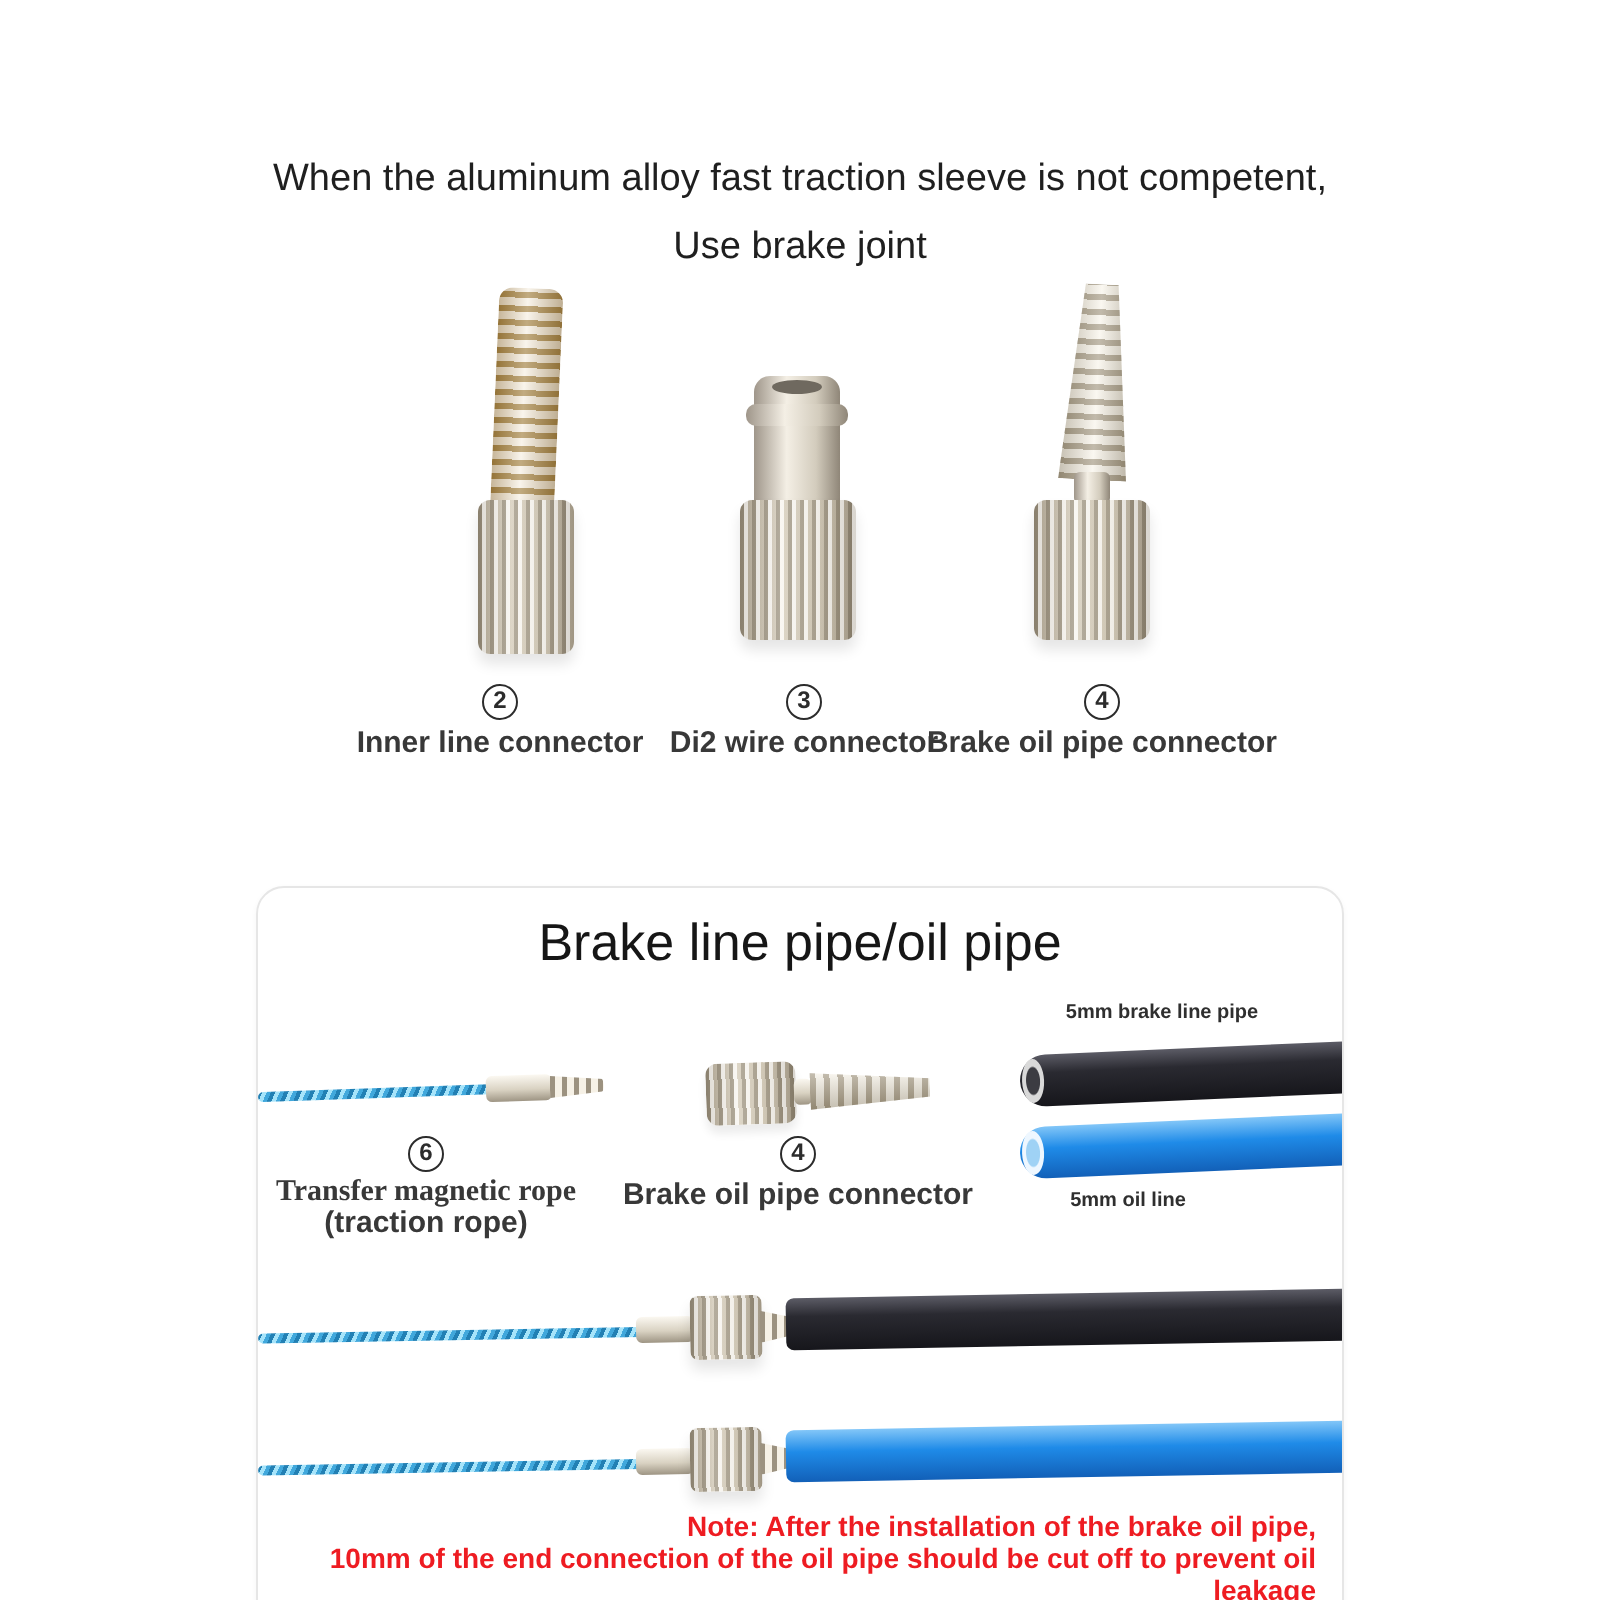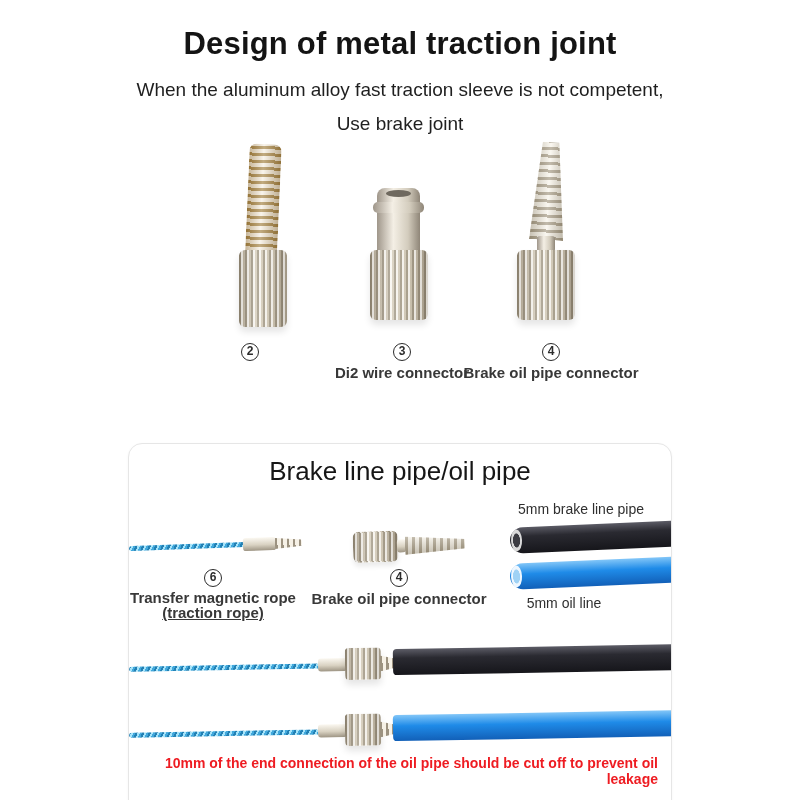--- a/index.html
+++ b/index.html
@@ -72,30 +72,29 @@
   .num-circle { display:inline-block; width:18px; height:18px; border:1.4px solid #2c2c2c; border-radius:50%;
                 font-size:12px; line-height:15px; color:#2c2c2c; text-align:center; font-weight:600; background:#fff; }
   .cap-label { font-size:15px; font-weight:600; color:#383838; margin-top:3px; }
 
   
   .card { position:absolute; left:128px; top:443px; width:544px; height:444px;
           background:#fff; border:1px solid #e6e6e6; border-radius:14px; overflow:hidden;
           box-shadow:0 1px 3px rgba(0,0,0,.04); }
   .card-title { position:absolute; top:12px; left:0; width:100%; text-align:center;
                 font-size:26px; font-weight:400; color:#161616; }
-  .small-label { position:absolute; font-size:14px; font-weight:400; color:#2f2f2f; }
+  .small-label { position:absolute; font-size:10px; font-weight:700; color:#2f2f2f; }
   .note { position:absolute; right:13px; top:311px; width:520px; text-align:right;
           font-size:14px; font-weight:700; line-height:16px; }
 </style>
 </head>
 <body>
 
 <div class="stage">
 
-  <div class="title">Design of metal traction joint</div>
   <div class="sub sub2">When the aluminum alloy fast traction sleeve is not competent,</div>
   <div class="sub sub3">Use brake joint</div>
 
   <div class="fig" style="left:238px; top:144px; width:90px; height:184px;">
     <div class="abs thread-v" style="left:7px; top:0; width:32px; height:110px; transform:rotate(2.5deg); transform-origin:bottom center;"></div>
     <div class="abs knurl" style="left:1px; top:106px; width:48px; height:77px;"></div>
   </div>
 
   <div class="fig" style="left:368px; top:186px; width:64px; height:136px;">
     <div class="abs barrel" style="left:9px; top:2px; width:43px; height:66px;">
@@ -106,42 +105,43 @@
   </div>
 
   <div class="fig" style="left:515px; top:142px; width:64px; height:180px;">
     <div class="abs coil-v" style="left:14px; top:0; width:34px; height:98px; transform:rotate(3deg); transform-origin:bottom center;"></div>
     <div class="abs barrel" style="left:22px; top:94px; width:18px; height:16px; border-radius:3px;"></div>
     <div class="abs knurl" style="left:2px; top:108px; width:58px; height:70px;"></div>
   </div>
 
   <div class="cap" style="left:165px; top:341px; width:170px;">
     <span class="num-circle">2</span>
+    <div class="cap-label">Inner line connector</div>
   </div>
   <div class="cap" style="left:317px; top:341px; width:170px;">
     <span class="num-circle">3</span>
     <div class="cap-label">Di2 wire connector</div>
   </div>
   <div class="cap" style="left:461px; top:341px; width:180px;">
     <span class="num-circle">4</span>
     <div class="cap-label">Brake oil pipe connector</div>
   </div>
 
   <div class="card">
     <div class="card-title">Brake line pipe/oil pipe</div>
 
     <div class="abs" style="left:0; top:88px; width:180px; height:28px; transform:rotate(-2deg);">
       <div class="abs rope" style="left:0; top:11px; width:118px; height:5px;"></div>
       <div class="abs ferrule" style="left:114px; top:7px; width:33px; height:13px;"></div>
       <div class="abs tip-thread" style="left:146px; top:8px; width:27px; height:11px; border-radius:0 5px 5px 0;"></div>
     </div>
     <div class="cap" style="left:0; top:123px; width:168px;">
       <span class="num-circle">6</span>
-      <div class="cap-label" style="line-height:15px;">Transfer magnetic rope</div>
-      <div class="cap-label" style="margin-top:0; line-height:15px;text-decoration:underline;">(traction rope)</div>
+      <div class="cap-label" style="line-height:15px;font-family:Liberation Serif, serif;">Transfer magnetic rope</div>
+      <div class="cap-label" style="margin-top:0; line-height:15px;">(traction rope)</div>
     </div>
 
     <div class="abs" style="left:220px; top:84px; width:126px; height:36px; transform:rotate(-2deg);">
       <div class="abs knurl" style="left:4px; top:2px; width:45px; height:31px; box-shadow:0 4px 5px rgba(0,0,0,.08);"></div>
       <div class="abs ferrule" style="left:48px; top:11px; width:9px; height:13px;"></div>
       <div class="abs thread-h" style="left:56px; top:8px; width:60px; height:19px;"></div>
     </div>
     <div class="cap" style="left:175px; top:123px; width:190px;">
       <span class="num-circle">4</span>
       <div class="cap-label">Brake oil pipe connector</div>
@@ -170,17 +170,18 @@
 
     <div class="abs" style="left:0; top:266px; width:550px; height:38px; transform:rotate(-1deg); transform-origin:center;">
       <div class="abs rope" style="left:0; top:18px; width:194px; height:5px;"></div>
       <div class="abs ferrule" style="left:189px; top:13px; width:29px; height:13px;"></div>
       <div class="abs knurl" style="left:216px; top:3px; width:36px; height:32px; border-radius:4px;"></div>
       <div class="abs tip-thread" style="left:251px; top:11px; width:16px; height:16px;"></div>
       <div class="abs pipe pipe-blue" style="left:264px; top:5px; width:286px; height:26px; border-radius:4px 0 0 4px;"></div>
     </div>
 
     <div class="note" style="color: rgb(238, 28, 34);">
+      <div>Note: After the installation of the brake oil pipe,</div>
       <div>10mm of the end connection of the oil pipe should be cut off to prevent oil leakage</div>
     </div>
   </div>
 
 </div>
 
 </body></html>

